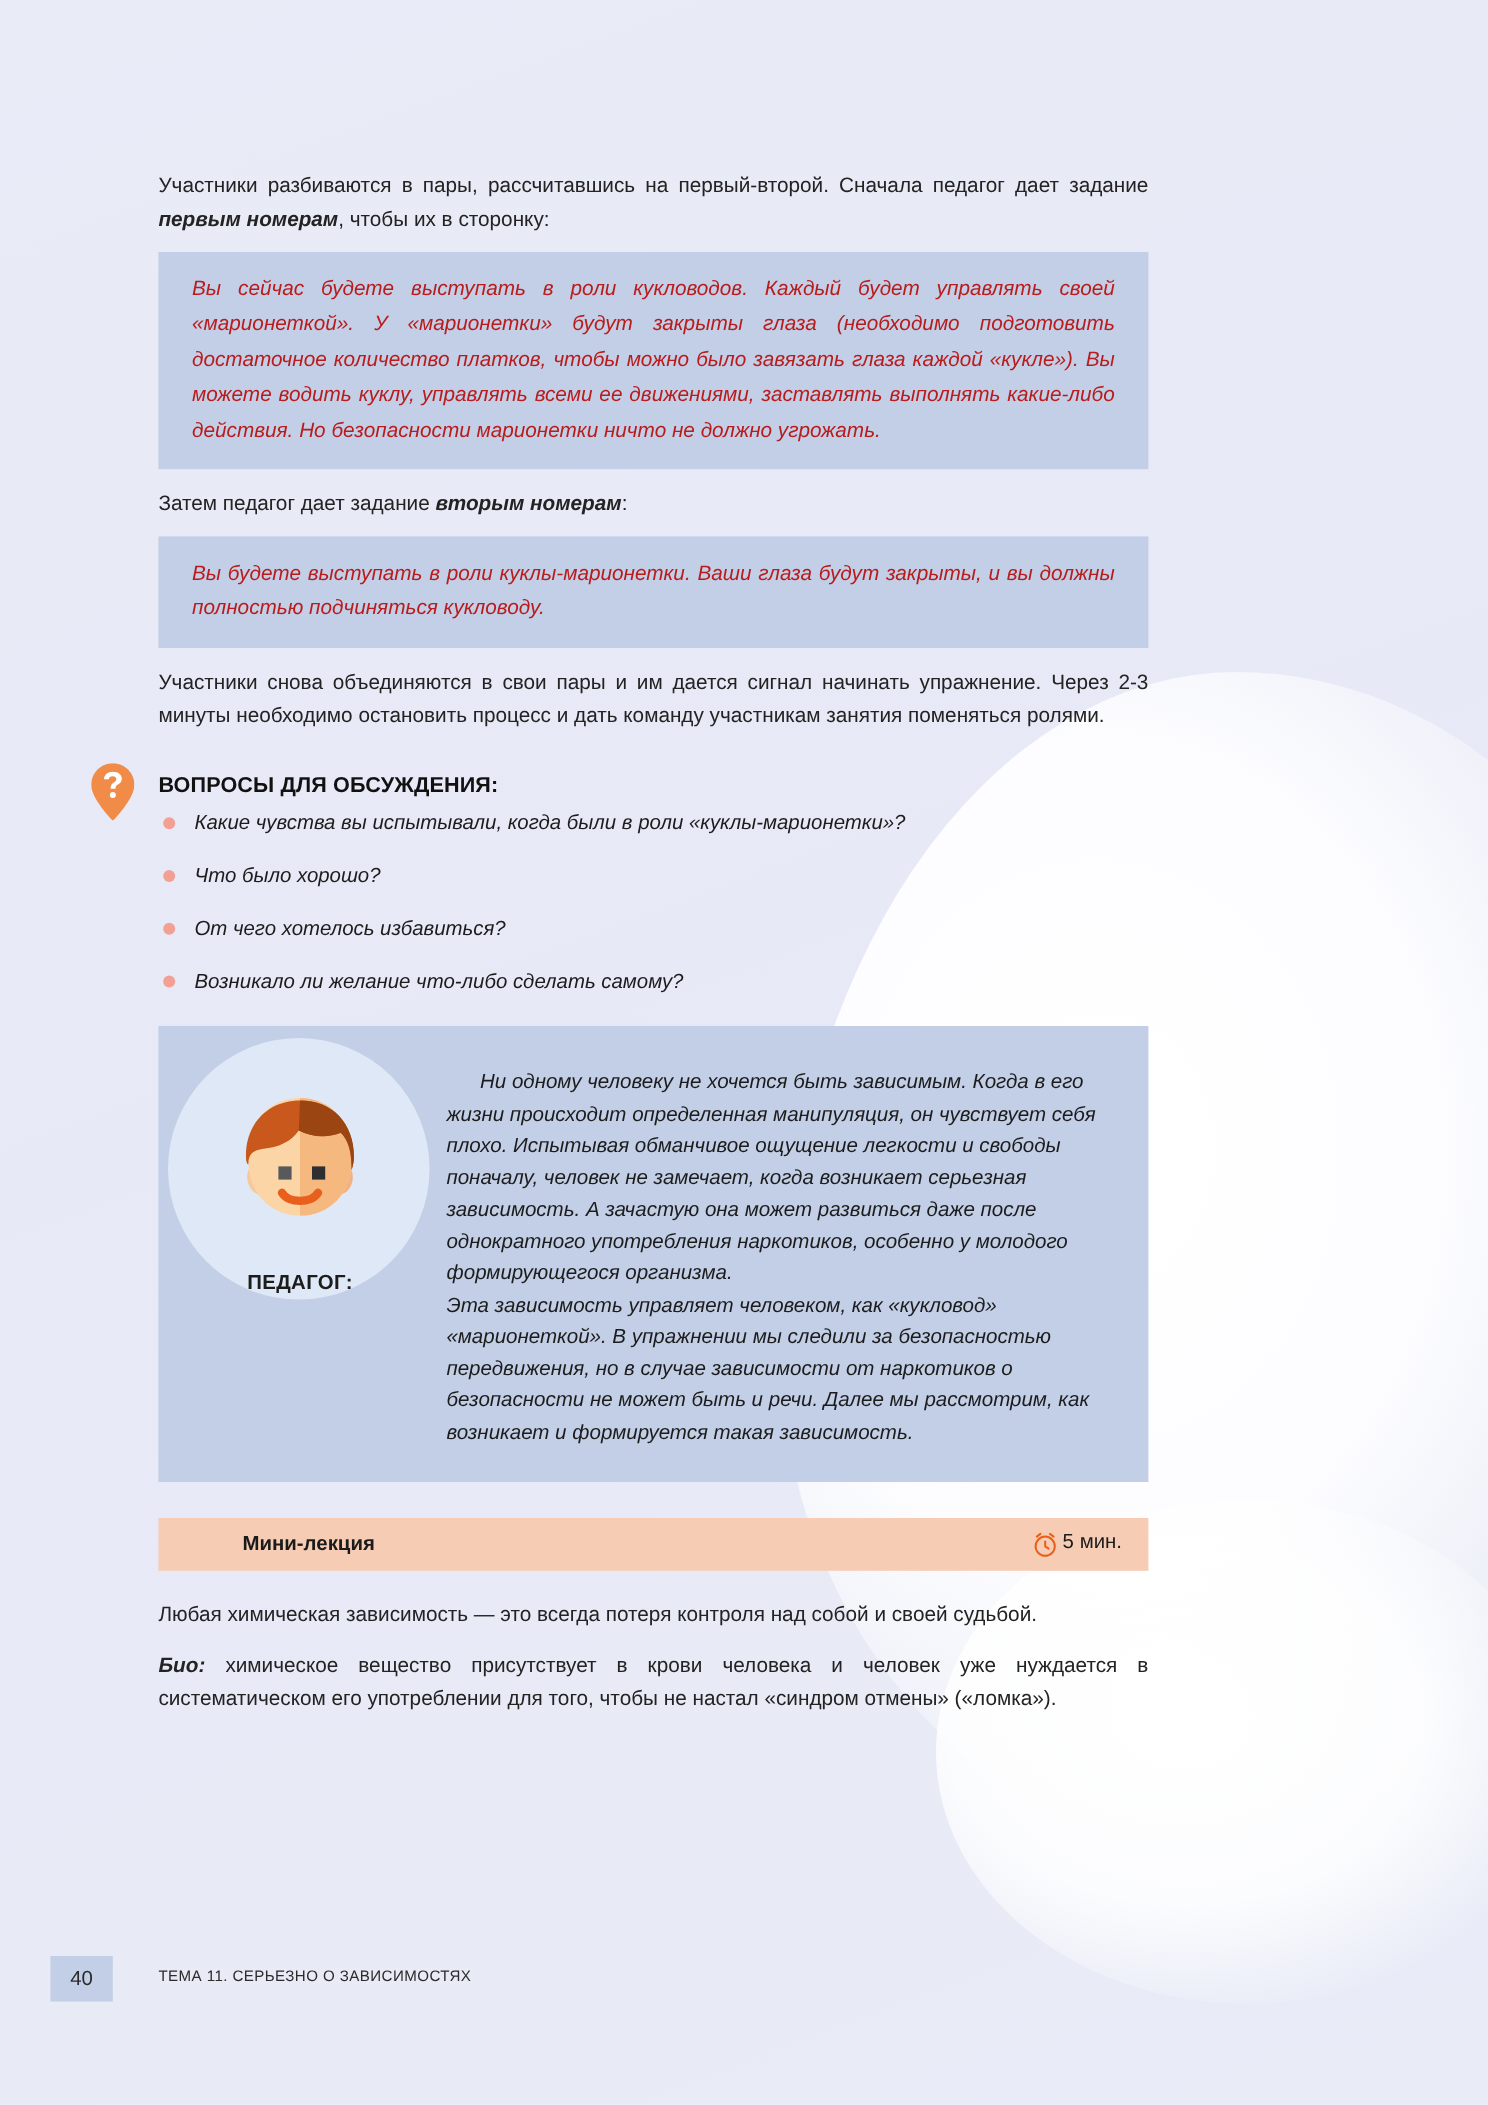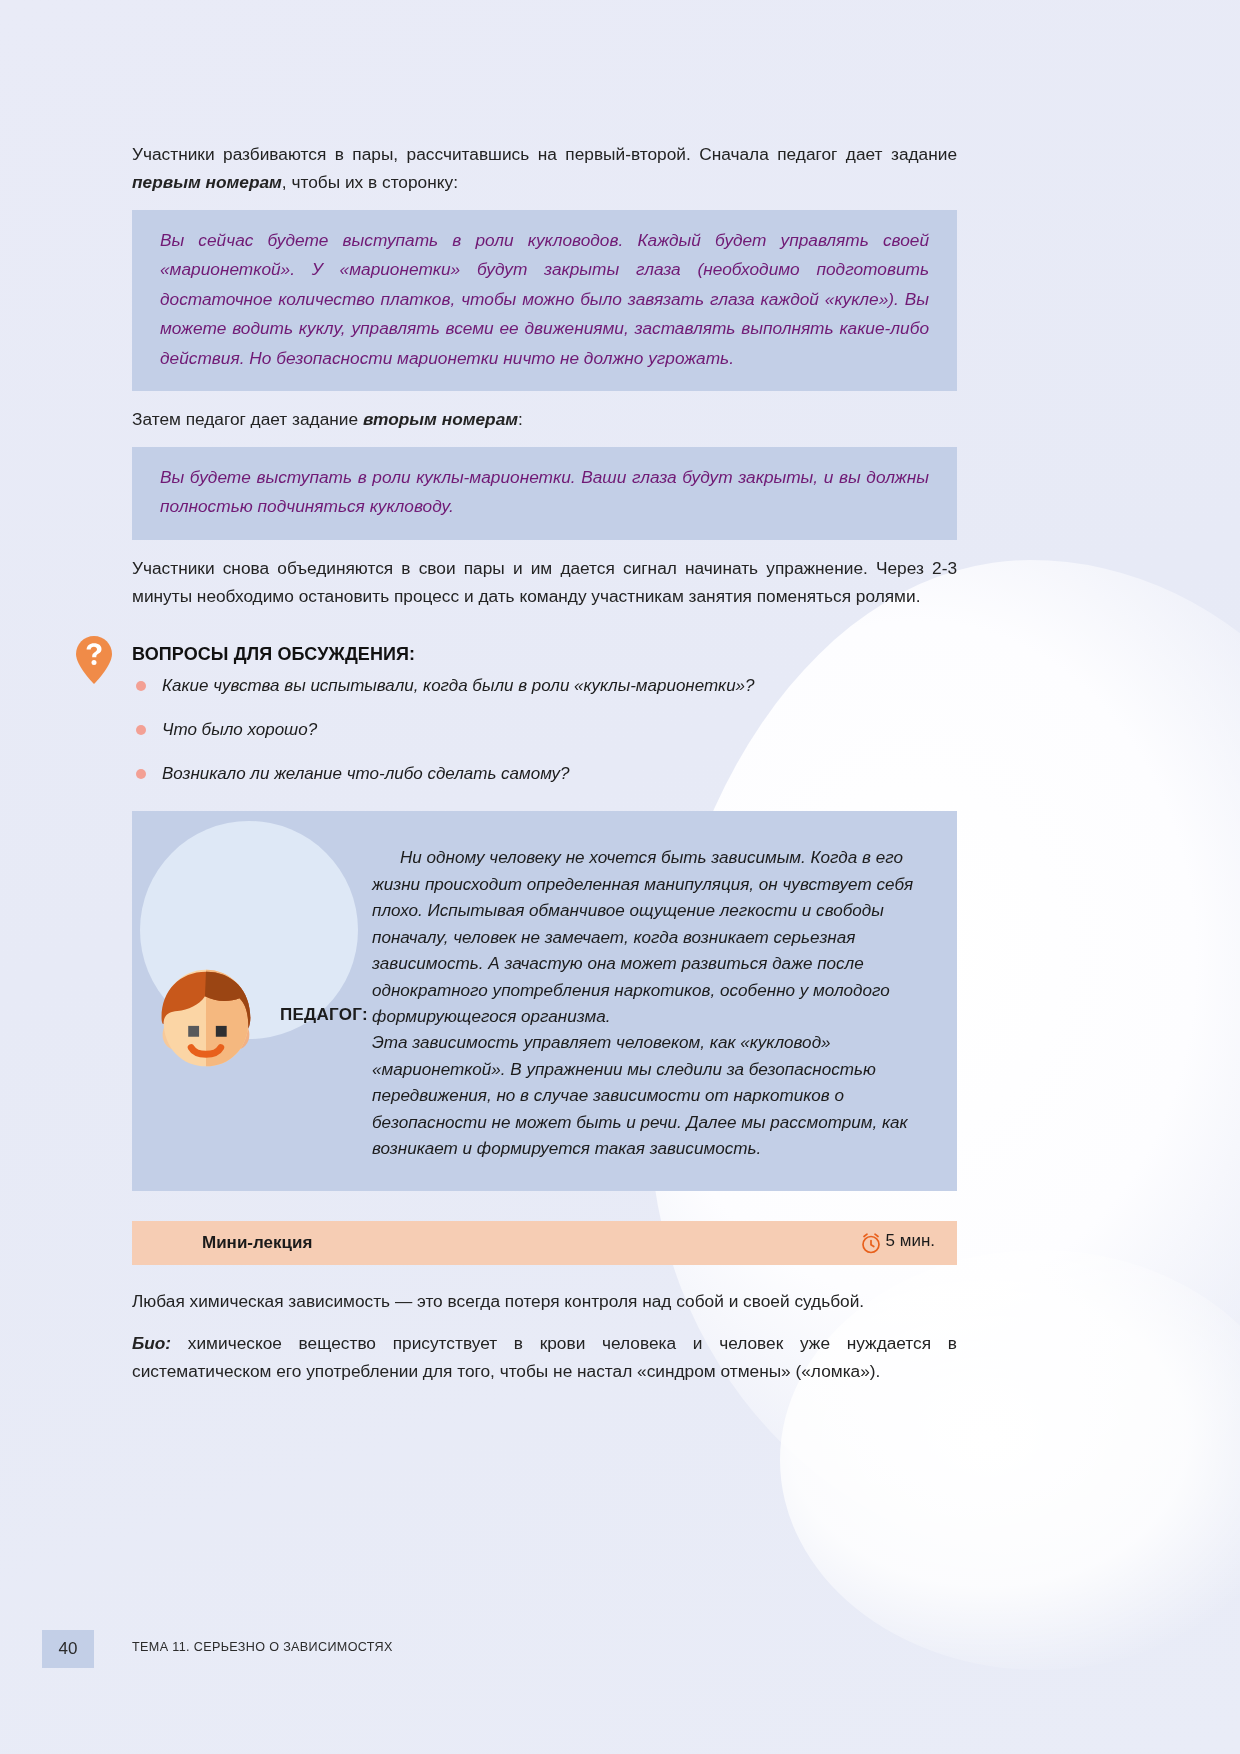--- a/index.html
+++ b/index.html
@@ -43,21 +43,21 @@
   .quote{
     background:#c3cfe7;
     padding:16px 28px 18px 28px;
     margin:6px 0 14px 0;
   }
   .quote p{
     margin:0;
     font-style:italic;
     font-size:17.3px;
     line-height:1.70;
-    color:#701a75;
+    color:#b91c1c;
     text-align:justify;
   }
 
   
   .questions-wrap{margin-top:34px;position:relative;}
   .pin-icon{
     position:absolute;left:-56px;top:-8px;
     width:36px;height:48px;
   }
   h3.qtitle{
@@ -82,21 +82,21 @@
   .teacher{
     position:relative;
     display:flex;
     background:#c3cfe7;
     margin-top:26px;
     min-height:376px;
   }
   .teacher .left{
     width:236px;flex:0 0 236px;
     position:relative;
-    display:flex;flex-direction:row;
+    display:flex;flex-direction:column;
     align-items:center;justify-content:flex-start;
     padding-top:8px;
   }
   .halo{
     position:absolute;left:8px;top:10px;
     width:218px;height:218px;border-radius:50%;
     background:#dee8f6;
   }
   .avatar{position:relative;width:150px;height:150px;margin-top:26px;}
   .ped-label{
@@ -165,20 +165,21 @@
     <div class="questions-wrap">
       <svg class="pin-icon" viewBox="0 0 36 48">
         <path d="M18 0C8.1 0 0 8.1 0 18c0 12 18 30 18 30s18-18 18-30C36 8.1 27.9 0 18 0z" fill="#f08b48"></path>
         <path d="M18 7.2c-4.2 0-7.2 2.5-7.4 6.2h4.1c.1-1.6 1.3-2.6 3.2-2.6 1.8 0 3.1 1 3.1 2.4 0 1.2-.6 1.9-2.3 3-1.8 1.2-2.6 2.3-2.5 4.2v.9h4.1v-.6c0-1.3.5-2 2.3-3.1 1.9-1.2 2.9-2.7 2.9-4.7 0-3.3-2.9-5.7-7.5-5.7z" fill="#ffffff"></path>
         <circle cx="18" cy="26.4" r="2.5" fill="#ffffff"></circle>
       </svg>
       <h3 class="qtitle">ВОПРОСЫ ДЛЯ ОБСУЖДЕНИЯ:</h3>
       <ul class="qlist">
         <li><span class="dot"></span><span>Какие чувства вы испытывали, когда были в роли «куклы-марионетки»?</span></li>
         <li><span class="dot"></span><span>Что было хорошо?</span></li>
+        <li><span class="dot"></span><span>От чего хотелось избавиться?</span></li>
         <li><span class="dot"></span><span>Возникало ли желание что-либо сделать самому?</span></li>
       </ul>
     </div>
 
     <div class="teacher">
       <div class="left">
         <div class="halo"></div>
         <svg class="avatar" viewBox="0 0 150 150">
           <ellipse cx="44" cy="92" rx="13" ry="15" fill="#f7c99a"></ellipse>
           <ellipse cx="106" cy="92" rx="13" ry="15" fill="#f2b183"></ellipse>

